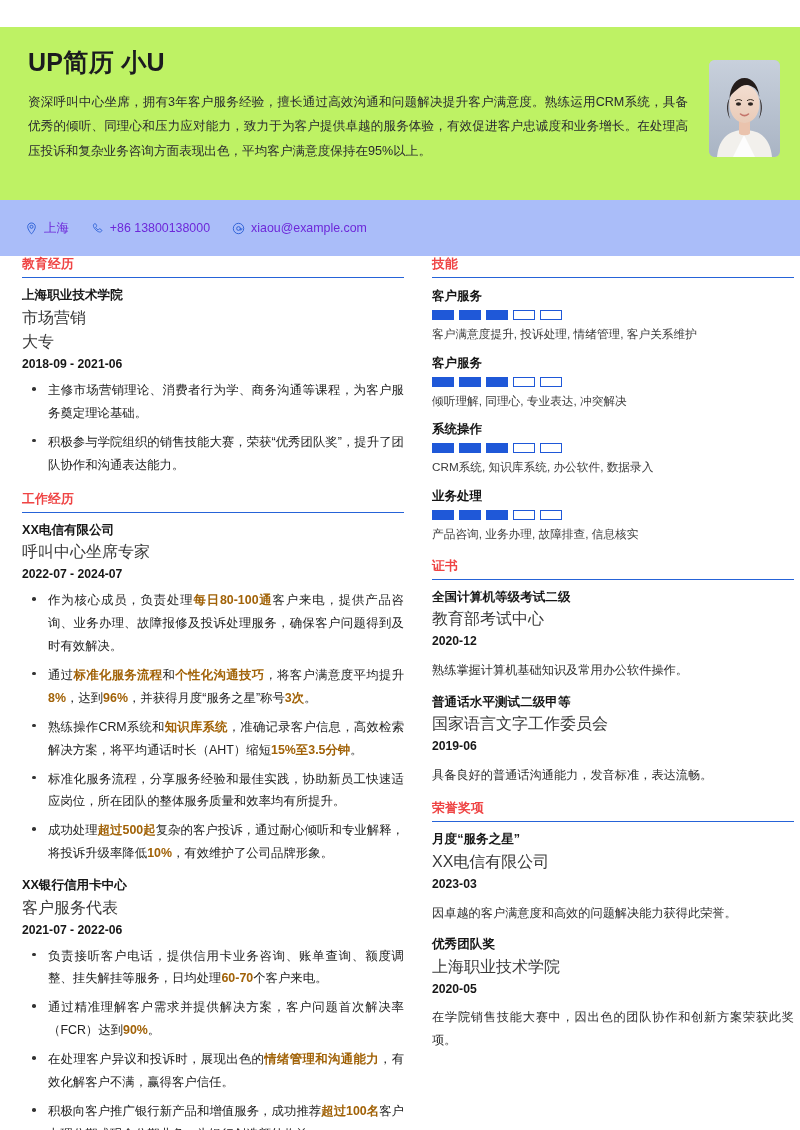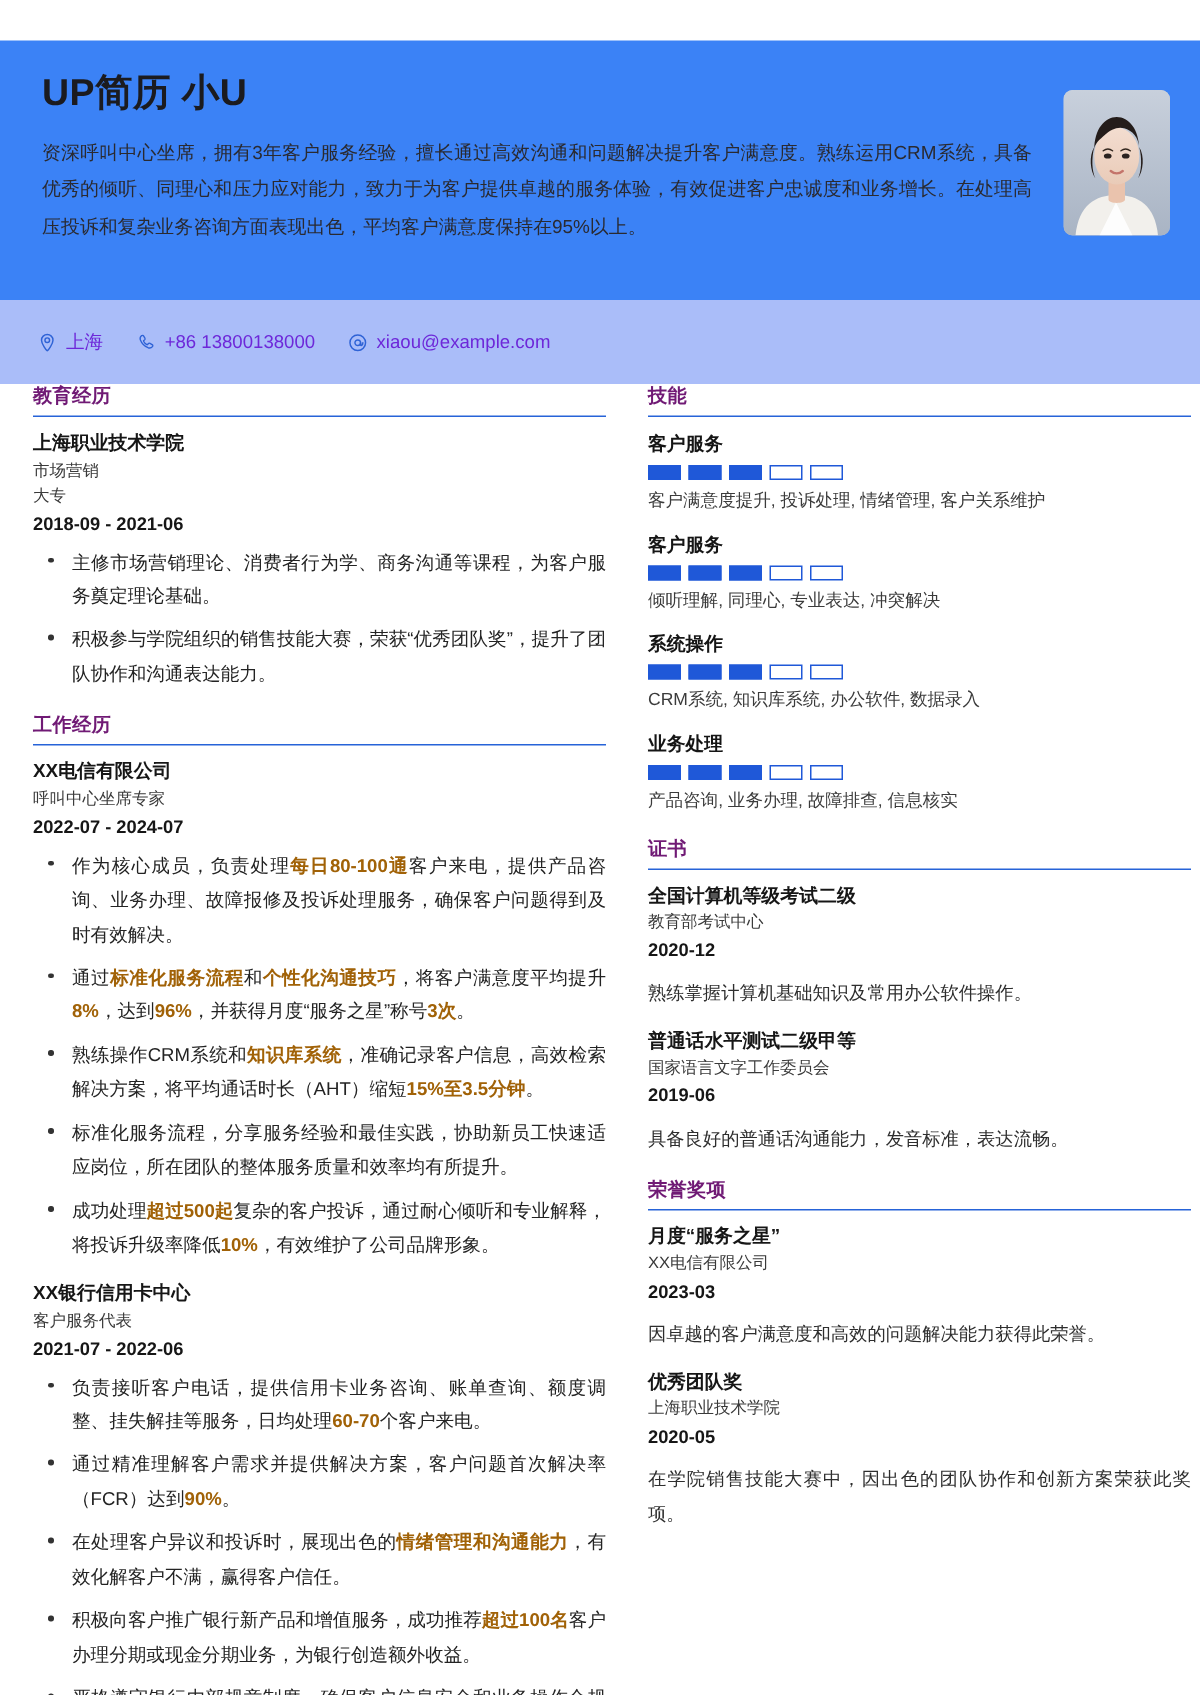--- a/index.html
+++ b/index.html
@@ -7,21 +7,21 @@
     width: 800px; height: 1130px;
     background: #ffffff;
     font-family: "Liberation Sans", "DejaVu Sans", sans-serif;
     color: #222222;
   }
   .page { position: relative; width: 800px; height: 1130px; background:#fff; overflow:hidden; }
 
   
   .banner {
     position: absolute; left:0; top:27px; width:800px; height:210px;
-    background:#3b82f6;
+    background:#bef264;
   }
   .banner-inner { position:relative; width:100%; height:100%; padding: 22px 28px 0 28px; }
   .name {
     font-size: 25px; font-weight: 700; color:#1b1b1f;
     letter-spacing: .3px; line-height: 1.1; margin-bottom: 13px;
   }
   .summary {
     font-size: 12.6px; line-height: 1.95; color:#2a2a30;
     width: 660px; text-align: justify;
   }
@@ -44,29 +44,29 @@
 
   
   .body { position:absolute; left:0; top:256px; width:800px; }
   .col { position:absolute; top:0; }
   .col-left  { left:22px;  width:382px; }
   .col-right { left:432px; width:362px; }
 
   
   .section { margin-bottom: 14px; }
   .sec-head {
-    font-size: 12.8px; font-weight:700; color:#701a75;
+    font-size: 12.8px; font-weight:700; color:#ef4444;
     padding-bottom: 4px; margin-bottom: 8px;
     border-bottom: 1.6px solid #2663d8;
     letter-spacing:.2px;
   }
   .entry { margin-bottom: 11px; }
   .entry:last-child { margin-bottom: 2px; }
   .e-org   { font-size:12.6px; font-weight:700; color:#161616; line-height:1.55; }
-  .e-role  { font-size:11px; color:#3a3a3a; line-height:1.55; }
+  .e-role  { font-size:16px; color:#3a3a3a; line-height:1.55; }
   .e-date  { font-size:12.2px; font-weight:700; color:#161616; line-height:1.55; }
   .e-desc  { font-size:12.2px; color:#2e2e2e; line-height:1.85; margin-top:8px; text-align:justify; }
 
   ul.points { list-style:none; margin-top:5px; }
   ul.points li {
     position:relative; padding-left:26px; font-size:12.4px; line-height:1.85;
     color:#232323; margin-bottom:6px; text-align:justify;
   }
   ul.points li:before {
     content:""; position:absolute; left:10px; top:8px;

